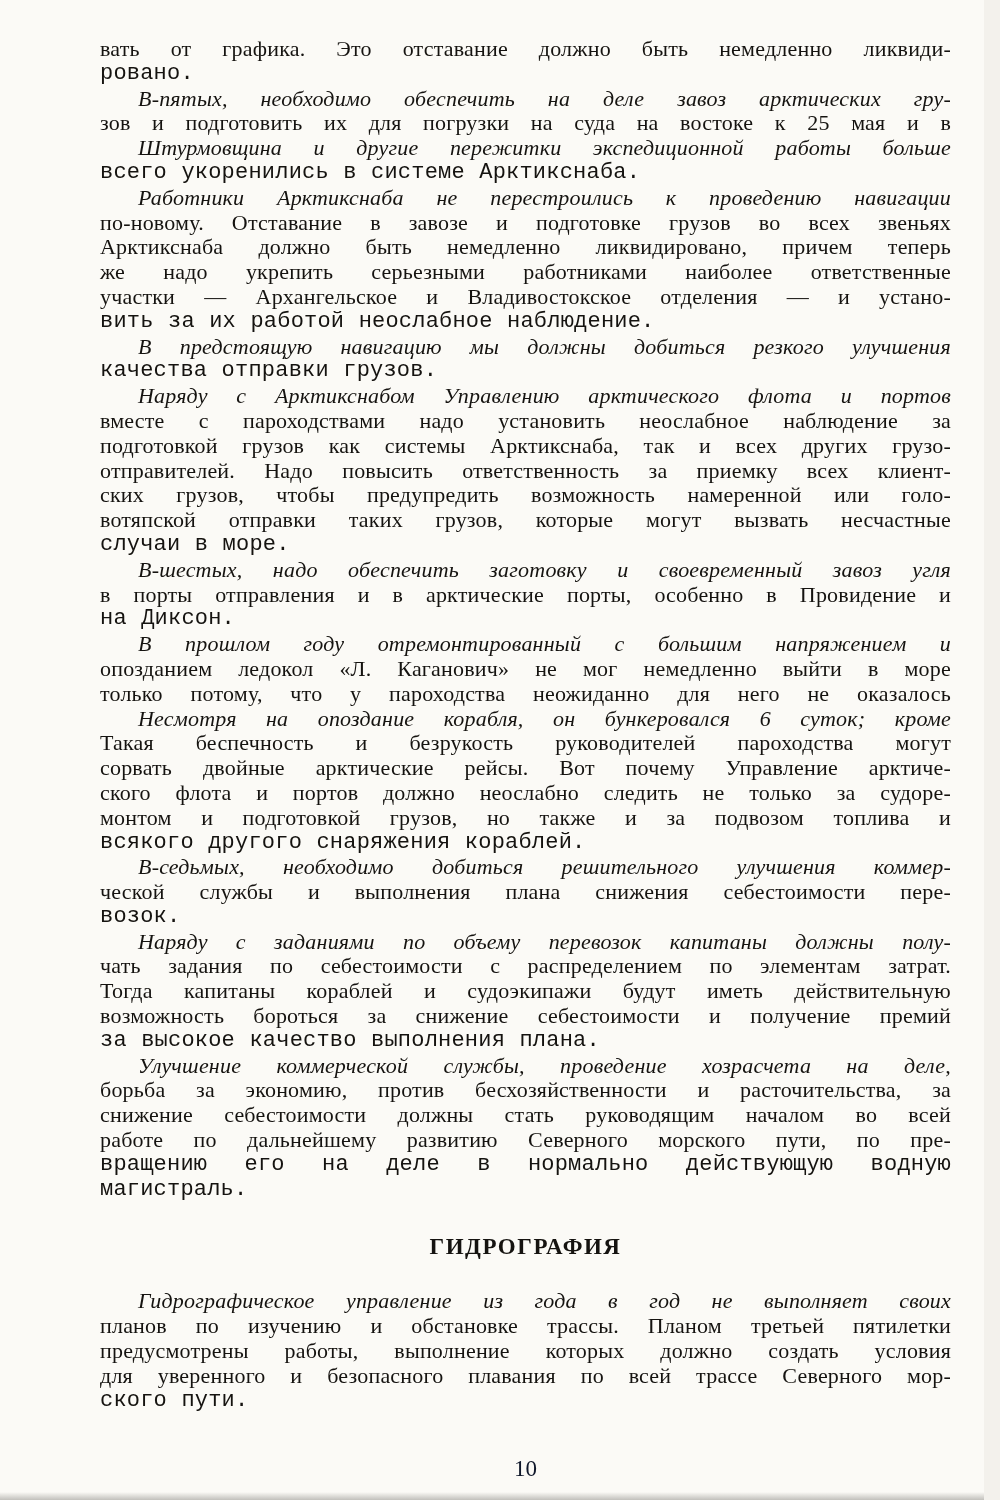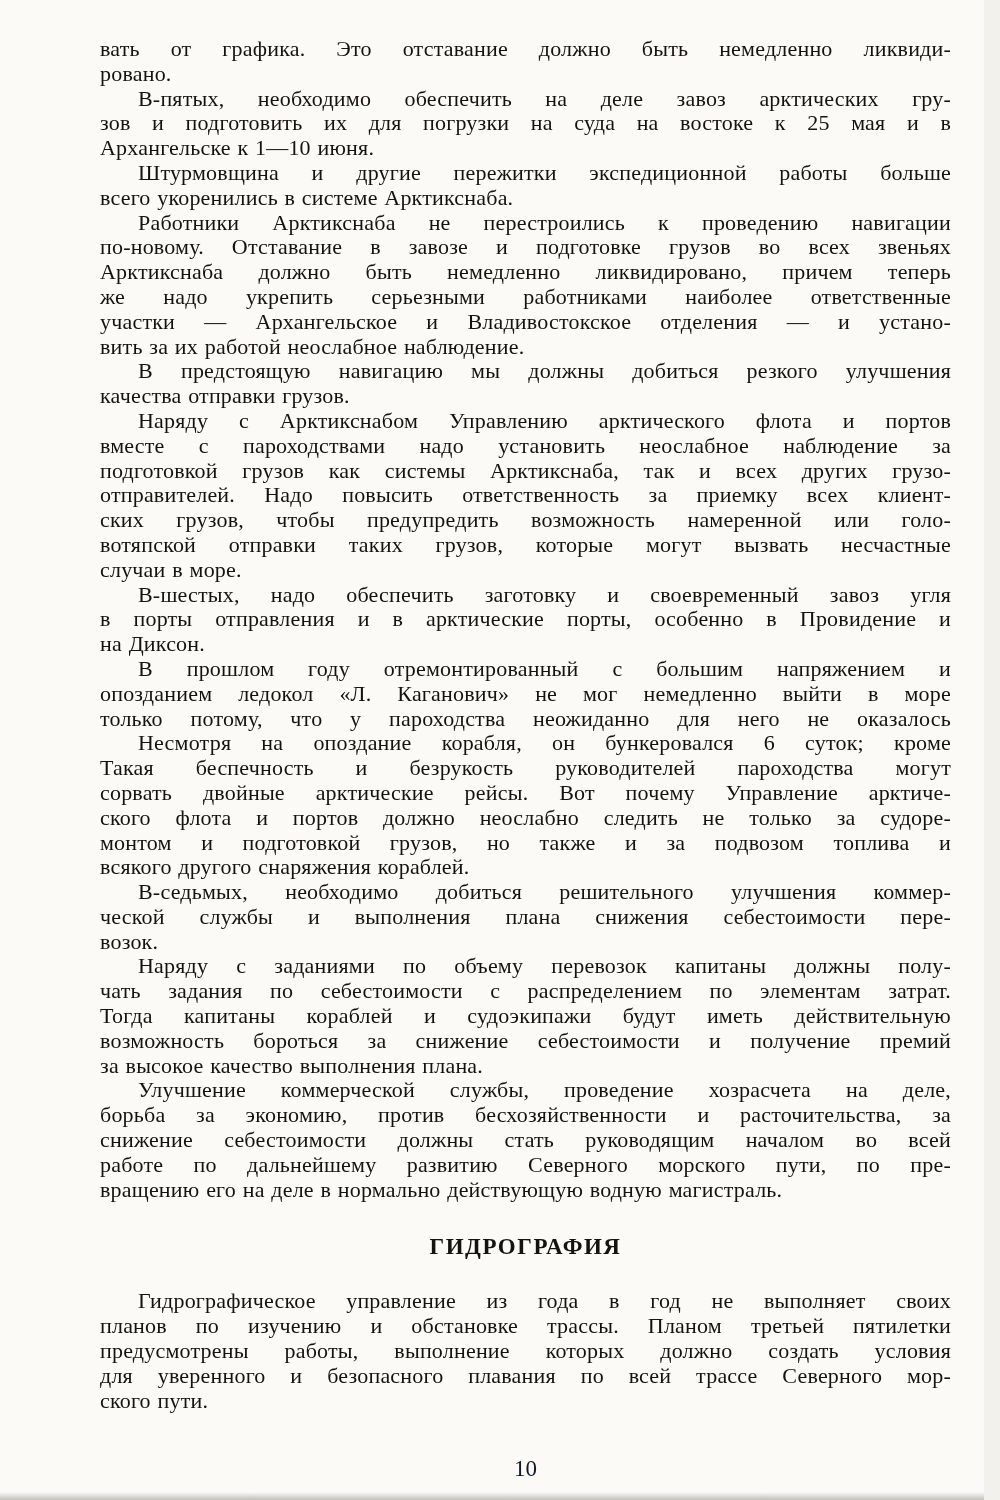--- a/index.html
+++ b/index.html
@@ -34,22 +34,22 @@
   .paragraph { margin: 0; }
   .line {
     font-size: 22px;
     line-height: 24.8px;
     letter-spacing: 0.2px;
     word-spacing: 1px;
     text-align: justify;
     text-align-last: justify;
     white-space: normal;
   }
-  .line.last { text-align-last: left; }
-  .line.indent { text-indent: 38px; }
+  .line.last { text-align-last: left; font-family: Liberation Mono, monospace; }
+  .line.indent { text-indent: 38px; font-style: italic; }
   .section-heading {
     margin-top: 32px;
     font-size: 23px;
     line-height: 26px;
     font-weight: bold;
     text-align: center;
     letter-spacing: 1.5px;
   }
   #section-text { margin-top: 29px; }
   .page-number {
@@ -69,21 +69,20 @@
 <div class="page">
   <main class="column">
     <section id="body-text">
         <div class="paragraph">
           <div class="line">вать от графика. Это отставание должно быть немедленно ликвиди-</div>
           <div class="line last">ровано.</div>
         </div>
         <div class="paragraph">
           <div class="line indent">В-пятых, необходимо обеспечить на деле завоз арктических гру-</div>
           <div class="line">зов и подготовить их для погрузки на суда на востоке к 25 мая и в</div>
-          <div class="line last">Архангельске к 1—10 июня.</div>
         </div>
         <div class="paragraph">
           <div class="line indent">Штурмовщина и другие пережитки экспедиционной работы больше</div>
           <div class="line last">всего укоренились в системе Арктикснаба.</div>
         </div>
         <div class="paragraph">
           <div class="line indent">Работники Арктикснаба не перестроились к проведению навигации</div>
           <div class="line">по-новому. Отставание в завозе и подготовке грузов во всех звеньях</div>
           <div class="line">Арктикснаба должно быть немедленно ликвидировано, причем теперь</div>
           <div class="line">же надо укрепить серьезными работниками наиболее ответственные</div>

